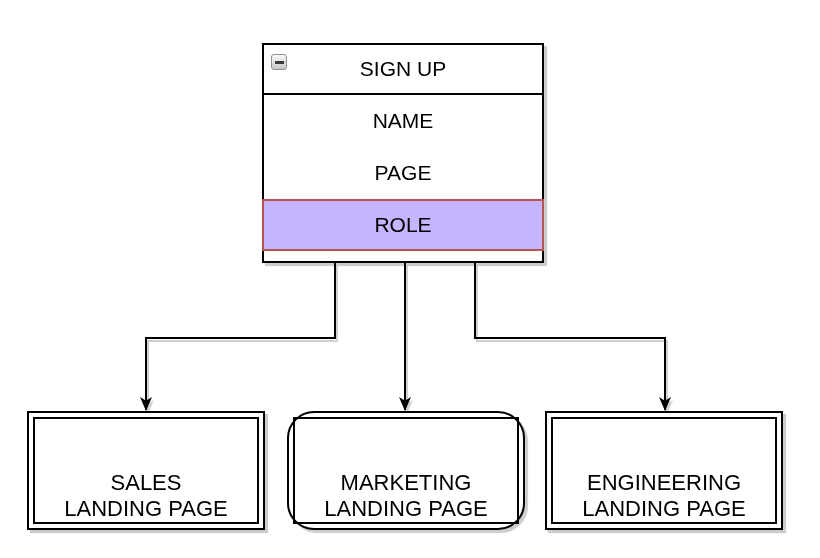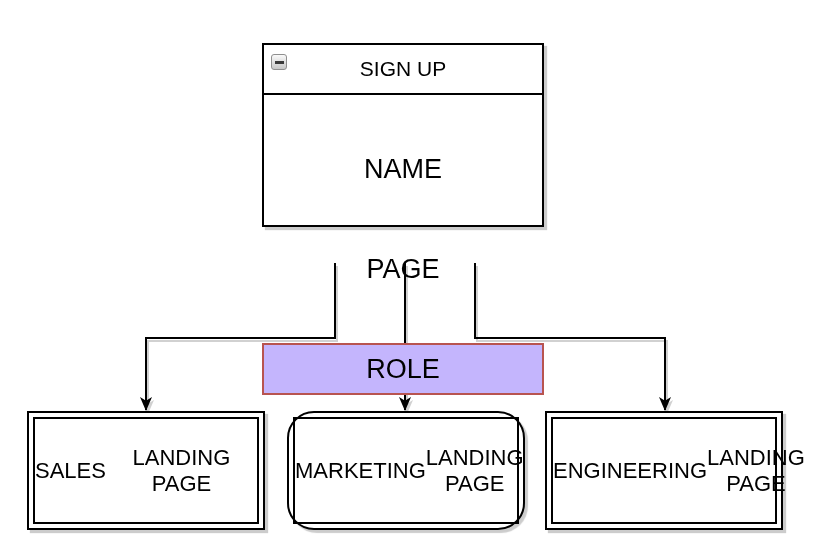--- a/index.html
+++ b/index.html
@@ -23,28 +23,27 @@
   svg.connectors path.edge {
     fill: none;
     stroke: #000000;
     stroke-width: 2;
   }
 
   
   .entity-table {
     position: absolute;
     left: 262px; top: 43px;
-    width: 282px; height: 184px;
+    width: 282px; height: 220px;
     box-sizing: border-box;
     background: #ffffff;
     border: 2px solid #000000;
     box-shadow: 3px 3px 1px rgba(0,0,0,0.20);
     display: flex;
     flex-direction: column;
-    gap: 48px;
   }
   .entity-header {
     position: relative;
     height: 48px;
     border-bottom: 2px solid #000000;
     display: flex;
     align-items: center;
     justify-content: center;
     font-size: 21px;
     flex: 0 0 auto;
@@ -65,21 +64,21 @@
   .collapse-btn .minus-bar {
     width: 9px; height: 3px;
     background: #3a3a3a;
   }
   .entity-row {
     height: 52px;
     flex: 0 0 auto;
     display: flex;
     align-items: center;
     justify-content: center;
-    font-size: 27px;
+    font-size: 21px;
   }
   .entity-row.highlighted {
     box-sizing: border-box;
     width: calc(100% + 4px);
     margin-left: -2px;
     border: 2px solid #B85450;
     background: #F8CECC;
   }
   .entity-filler { flex: 1 1 auto; }
 
@@ -92,23 +91,23 @@
     background: #ffffff;
     border: 2px solid #000000;
     padding: 4px;
     box-shadow: 3px 3px 1px rgba(0,0,0,0.20);
   }
   .page-box-inner {
     box-sizing: border-box;
     width: 100%; height: 100%;
     border: 2px solid #000000;
     display: flex;
-    flex-direction: row;
+    flex-direction: column;
     align-items: center;
-    justify-content: space-between;
+    justify-content: flex-end;
     text-align: center;
     font-size: 22px;
     line-height: 26px;
   }
   .page-box.sales       { left: 27px;  }
   .page-box.marketing   { left: 287px; border-radius: 27px; }
   .page-box.engineering { left: 545px; }
   .page-line { display: block; }
 </style>
 </head>

